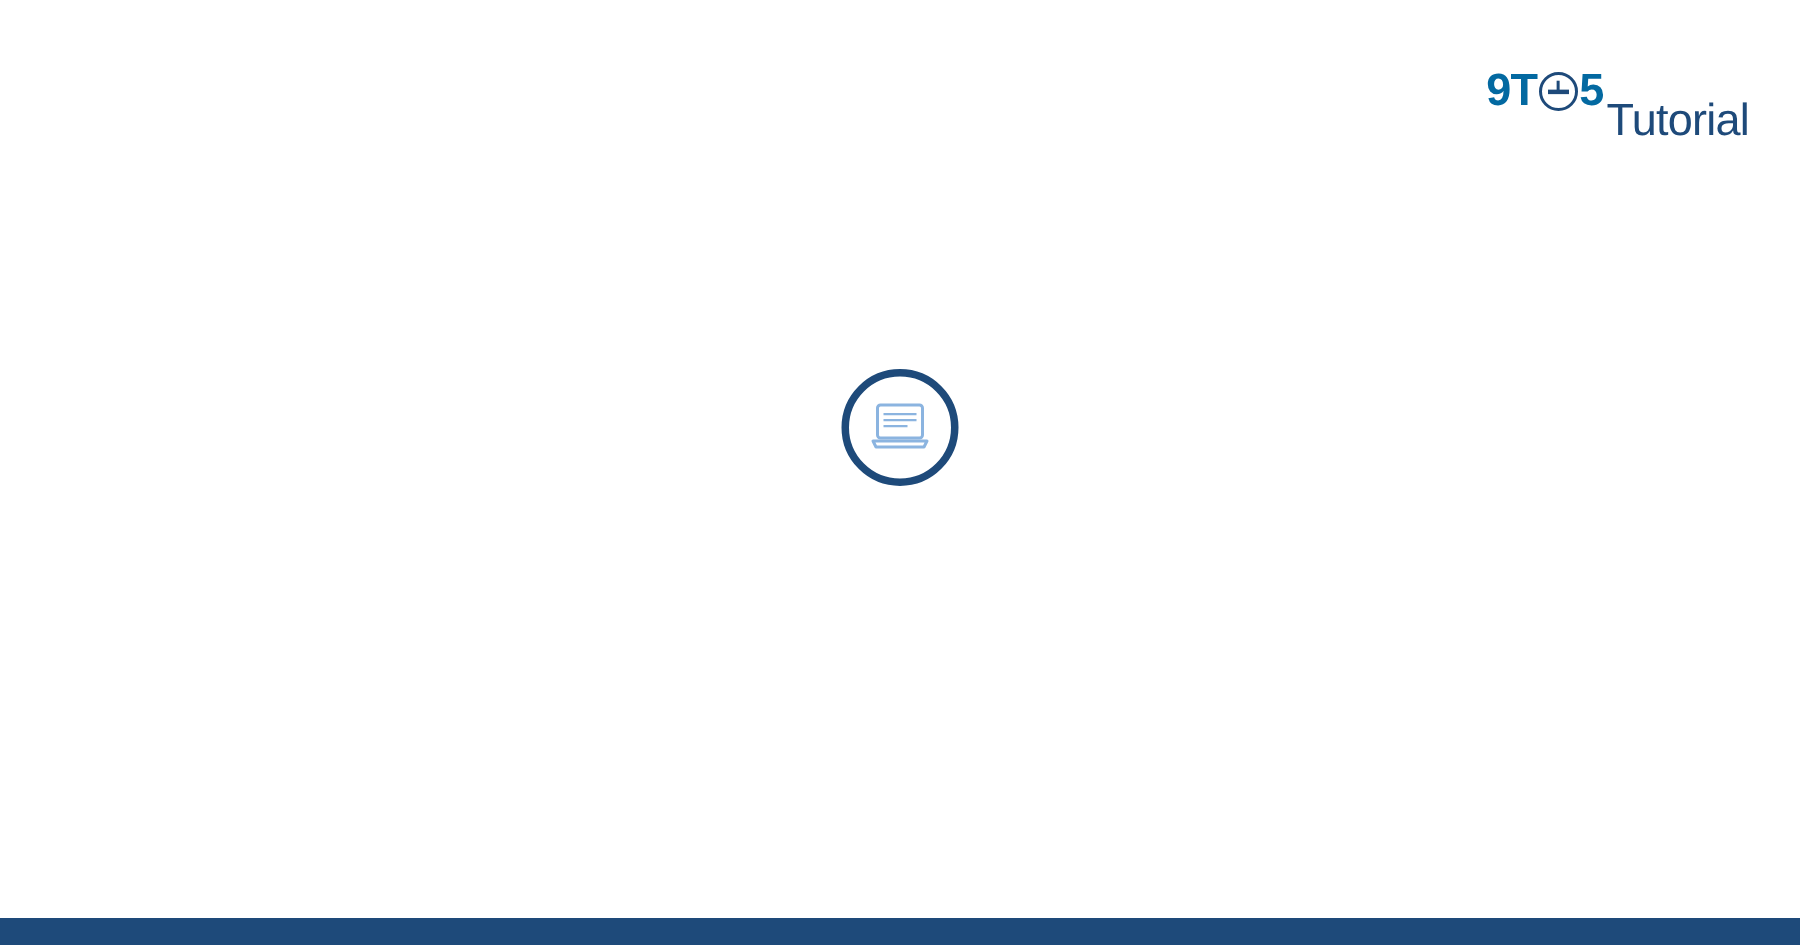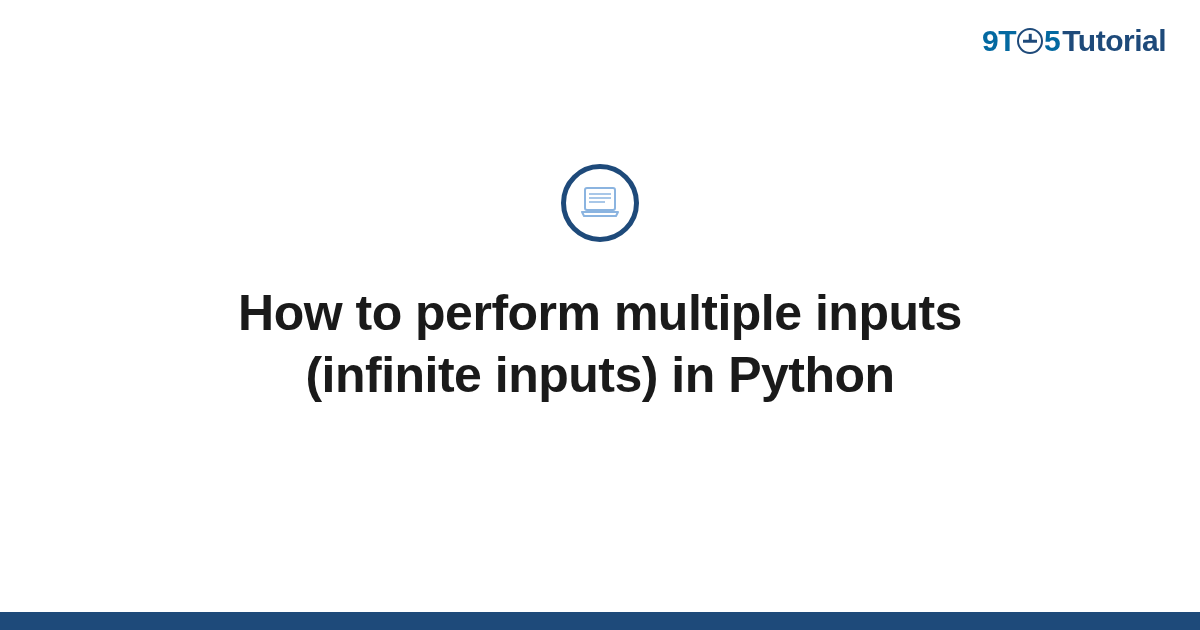--- a/index.html
+++ b/index.html
@@ -58,23 +58,24 @@
       position: absolute;
       width: 2.5px;
       height: 8px;
       background: #1e4a7a;
       top: 50%;
       left: 50%;
       transform: translate(-50%, -90%);
     }
     .logo-tutorial {
       font-size: 30px;
-      font-weight: 700;
+      font-weight: 400;
       color: #1e4a7a;
       letter-spacing: -0.5px;
+      margin-top: 40px;
     }
     .content {
       position: absolute;
       top: 0;
       left: 0;
       width: 100%;
       height: 100%;
       display: flex;
       flex-direction: column;
       align-items: center;
@@ -128,16 +129,15 @@
 <div class="content">
   <div class="laptop-icon-circle">
     <svg class="laptop-svg" viewBox="0 0 42 36">
       <rect x="6" y="3" width="30" height="22" rx="2" fill="none" stroke="#8bb4e0" stroke-width="2"></rect>
       <line x1="10" y1="9" x2="32" y2="9" stroke="#8bb4e0" stroke-width="1.5"></line>
       <line x1="10" y1="13" x2="32" y2="13" stroke="#8bb4e0" stroke-width="1.5"></line>
       <line x1="10" y1="17" x2="26" y2="17" stroke="#8bb4e0" stroke-width="1.5"></line>
       <path d="M 3 27 L 39 27 L 37 31 L 5 31 Z" fill="none" stroke="#8bb4e0" stroke-width="2" stroke-linejoin="round"></path>
     </svg>
   </div>
-  <h1 class="title">How to perform multiple inputs (infinite inputs) in Python</h1>
 </div>
 
 <div class="footer-bar"></div>
 
 </body></html>

